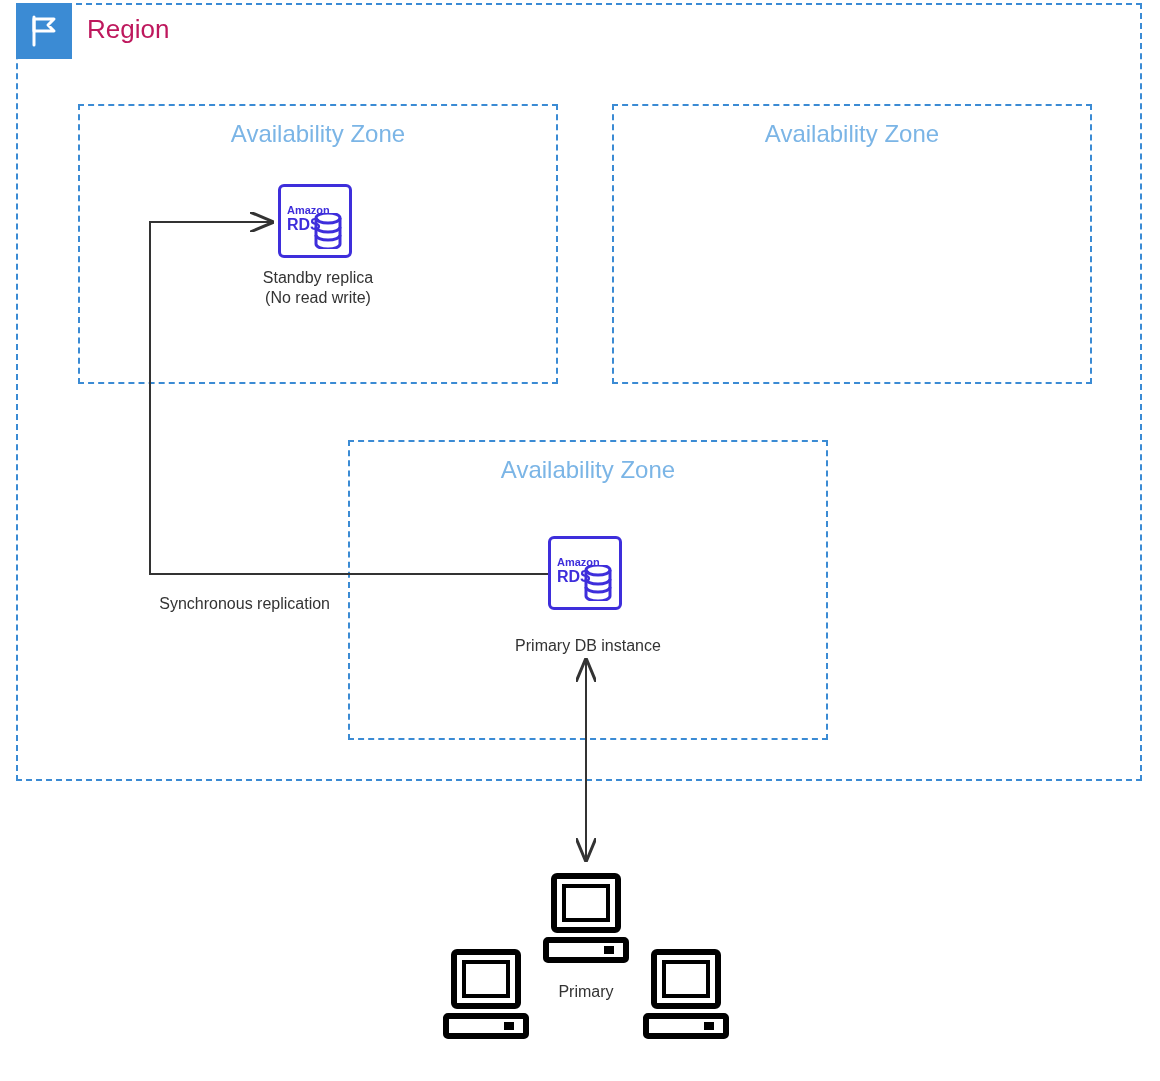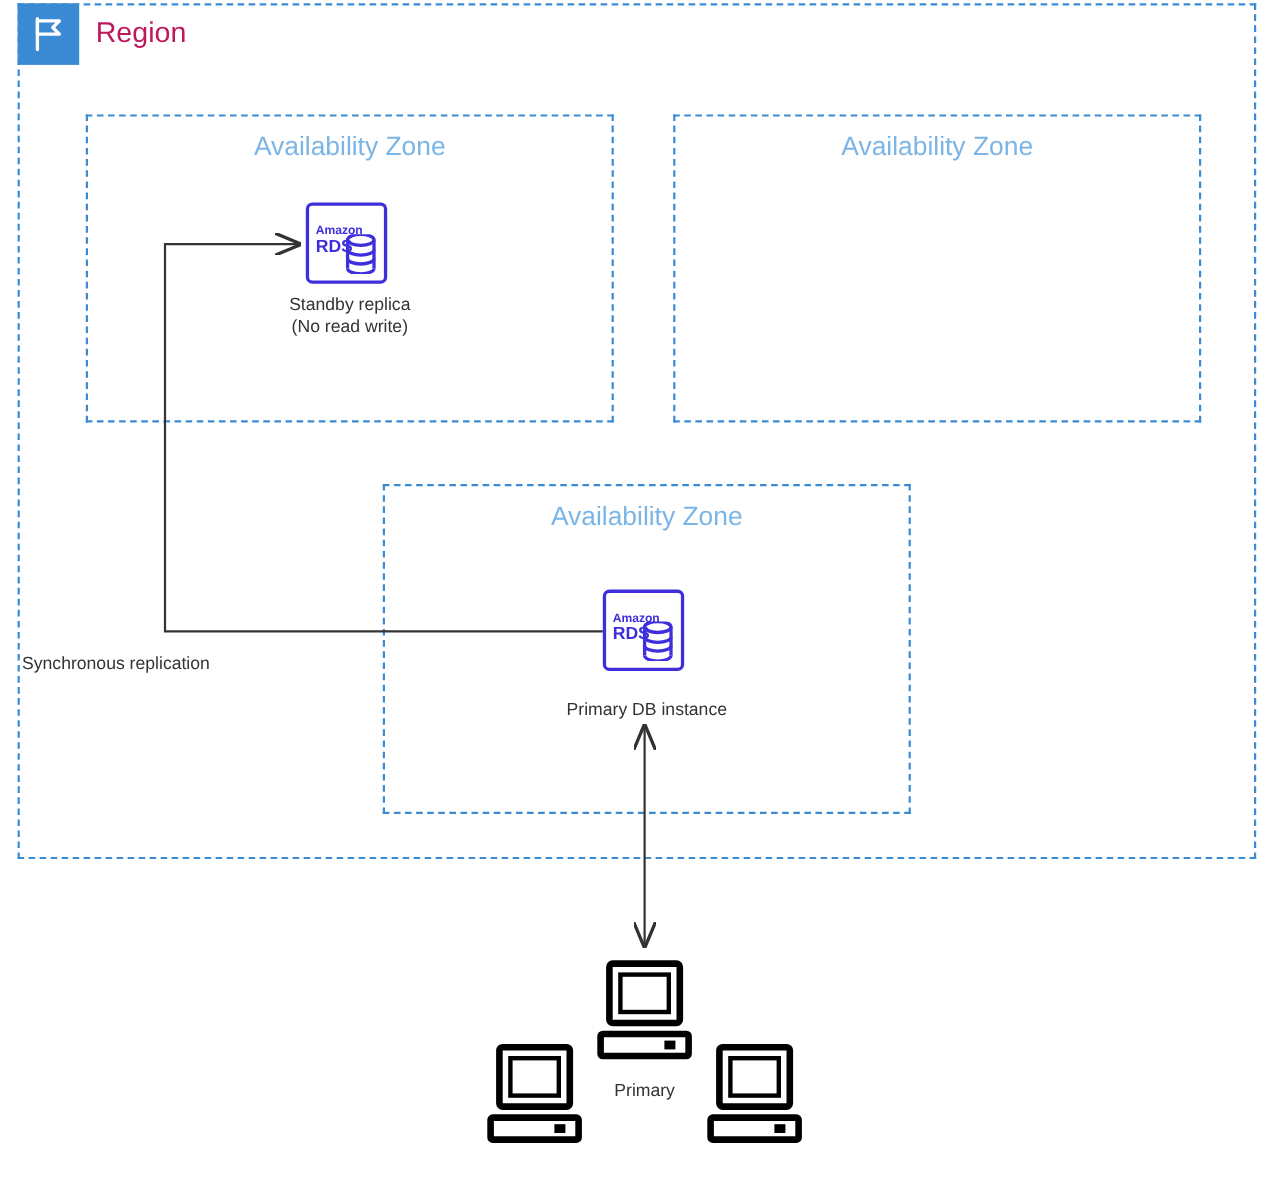--- a/index.html
+++ b/index.html
@@ -170,21 +170,21 @@
       <marker id="arrowhead" markerWidth="12" markerHeight="10" refX="11" refY="5" orient="auto">
         <path d="M0,0 L12,5 L0,10" fill="none" stroke="#333" stroke-width="1.5"></path>
       </marker>
       <marker id="arrowhead-start" markerWidth="12" markerHeight="10" refX="1" refY="5" orient="auto">
         <path d="M12,0 L0,5 L12,10" fill="none" stroke="#333" stroke-width="1.5"></path>
       </marker>
     </defs>
 
     <path d="M548 574 L150 574 L150 222 L272 222" fill="none" stroke="#333" stroke-width="2" marker-end="url(#arrowhead)"></path>
   </svg>
-  <div class="label" style="left:20px; top:594px; width:310px; text-align:left;">Synchronous replication</div>
+  <div class="label" style="left:20px; top:594px; width:310px; text-align:right;">Synchronous replication</div>
 
   <svg style="position:absolute; left:0; top:0;" width="1160" height="1081">
     <path d="M586 660 L586 860" fill="none" stroke="#333" stroke-width="2" marker-start="url(#arrowhead-start)" marker-end="url(#arrowhead)"></path>
   </svg>
 
   <svg class="computer-svg" style="left:540px; top:870px;" width="92" height="100" viewBox="0 0 92 100">
     <rect x="14" y="6" width="64" height="54" rx="3" fill="none" stroke="#000" stroke-width="6"></rect>
     <rect x="24" y="16" width="44" height="34" fill="none" stroke="#000" stroke-width="4"></rect>
     <rect x="6" y="70" width="80" height="20" rx="2" fill="none" stroke="#000" stroke-width="6"></rect>
     <rect x="64" y="76" width="10" height="8" fill="#000"></rect>

